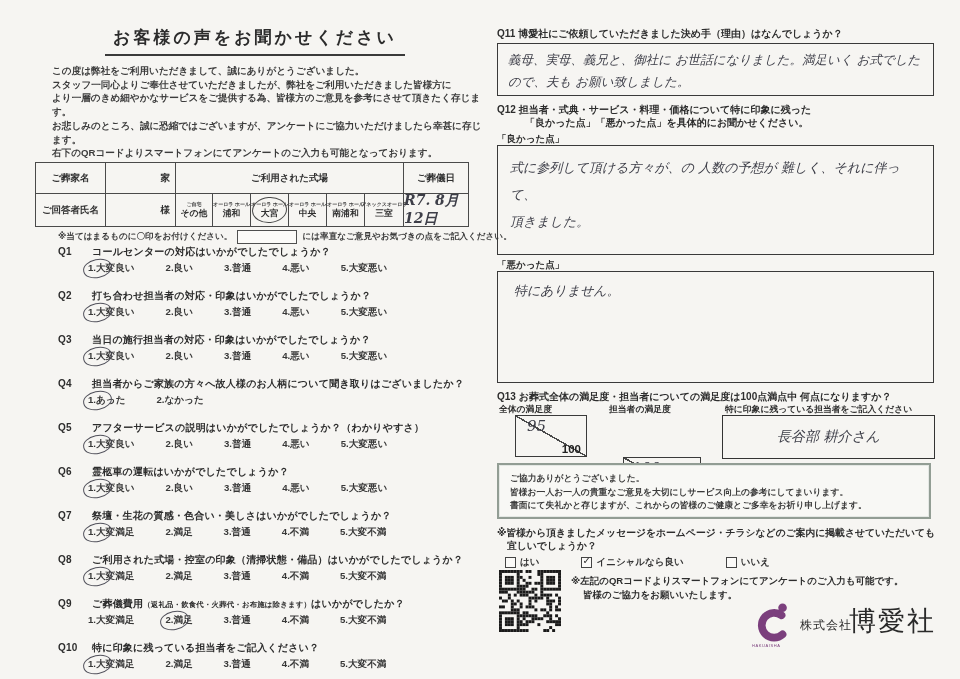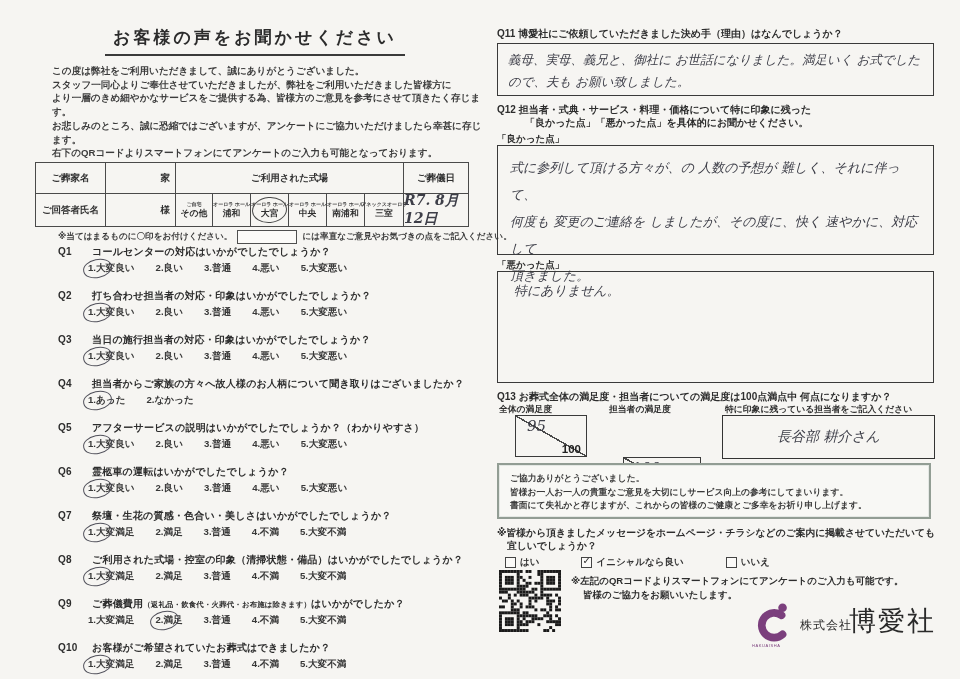--- a/index.html
+++ b/index.html
@@ -40,21 +40,21 @@
   
   .note-line{left:58px; top:230px; font-size:8.6px; color:#3c3c3c; font-weight:bold;}
   .note-box{display:inline-block; width:58px; height:12px; border:1px solid #4f4f4f; background:#fbfaf8;
     vertical-align:middle; margin:0 5px;}
   
   .questions{left:58px; top:245px; width:412px;}
   .qblock{margin-bottom:14px;}
   .q-line{font-size:10px; font-weight:bold; color:#2d2d2d; letter-spacing:0.2px; white-space:nowrap;}
   .q-num{display:inline-block; width:34px;}
   .q-small{font-size:7.4px;}
-  .q-opts{margin-left:30px; margin-top:3px; display:flex; gap:21px; font-size:9.6px; color:#383838; font-weight:bold;}
+  .q-opts{margin-left:30px; margin-top:3px; display:flex; gap:31px; font-size:9.6px; color:#383838; font-weight:bold;}
   .q-opt{position:relative; white-space:nowrap;}
   .q-opt-circled::before{content:""; position:absolute; left:-5px; top:-3px; width:27px; height:17px;
     border:1.5px solid #51515b; border-radius:50% / 48%; transform:rotate(-12deg);}
   
   .rcol{left:497px; top:0; width:443px; height:577px;}
   .rq-label{font-size:10px; font-weight:bold; color:#2d2d2d; white-space:nowrap;}
   .ans-box{border:1.3px solid #3a3a3a; box-sizing:border-box; background:transparent;}
   .hand{font-family:"DejaVu Serif","Liberation Serif",serif; font-style:italic; color:#3d3e48;}
   .q11-hand{padding:5px 10px; font-size:12.5px; line-height:22px;}
   .good-hand{padding:8px 12px; font-size:13px; line-height:27px;}
@@ -226,21 +226,21 @@
         <div class="q-line"><span class="q-num">Q9</span><span>ご葬儀費用</span><span class="q-small">（返礼品・飲食代・火葬代・お布施は除きます）</span><span>はいかがでしたか？</span></div>
         <div class="q-opts">
           <span class="q-opt">1.大変満足</span>
           <span class="q-opt q-opt-circled">2.満足</span>
           <span class="q-opt">3.普通</span>
           <span class="q-opt">4.不満</span>
           <span class="q-opt">5.大変不満</span>
         </div>
       </div>
       <div class="qblock">
-        <div class="q-line"><span class="q-num">Q10</span><span>お客様がご希望されていたお葬式はできましたか？</span></div>
+        <div class="q-line"><span class="q-num">Q10</span><span>特に印象に残っている担当者をご記入ください？</span></div>
         <div class="q-opts">
           <span class="q-opt q-opt-circled">1.大変満足</span>
           <span class="q-opt">2.満足</span>
           <span class="q-opt">3.普通</span>
           <span class="q-opt">4.不満</span>
           <span class="q-opt">5.大変不満</span>
         </div>
       </div>
     </div>
 
@@ -254,21 +254,20 @@
         </div>
     </div>
 
     <div class="abs rq-label" style="left:0; top:103px;">Q12 担当者・式典・サービス・料理・価格について特に印象に残った</div>
     <div class="abs rq-label" style="left:28px; top:116px;">「良かった点」「悪かった点」を具体的にお聞かせください。</div>
 
     <div class="abs sec-label" style="left:0; top:133px;">「良かった点」</div>
     <div class="abs ans-box" style="left:0; top:145px; width:437px; height:110px;">
       <div class="hand good-hand">
           <div>式に参列して頂ける方々が、の 人数の予想が 難しく、それに伴って、</div>
-          <div>何度も 変更のご連絡を しましたが、その度に、快く 速やかに、対応して</div>
           <div>頂きました。</div>
         </div>
     </div>
 
     <div class="abs sec-label" style="left:0; top:259px;">「悪かった点」</div>
     <div class="abs ans-box" style="left:0; top:271px; width:437px; height:112px;">
       <div class="hand bad-hand">
           <div>特にありません。</div>
         </div>
     </div>

